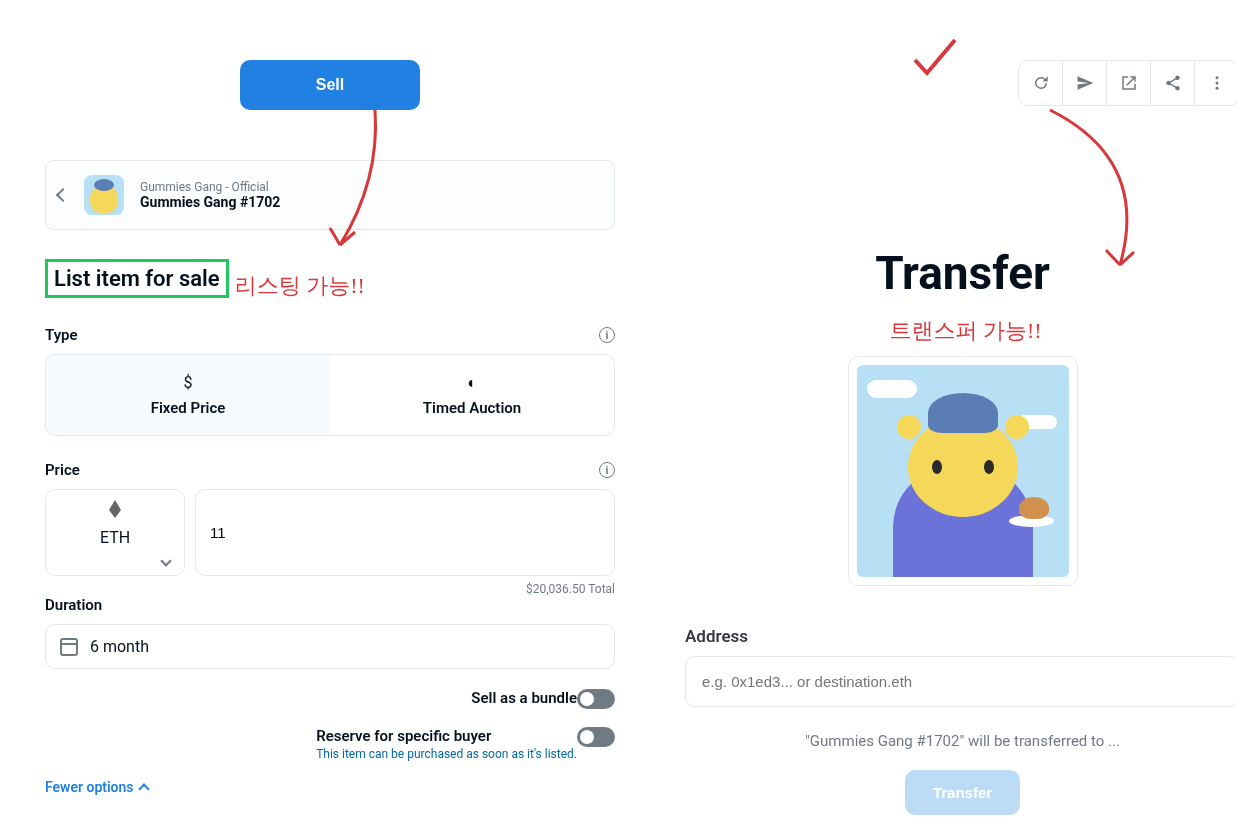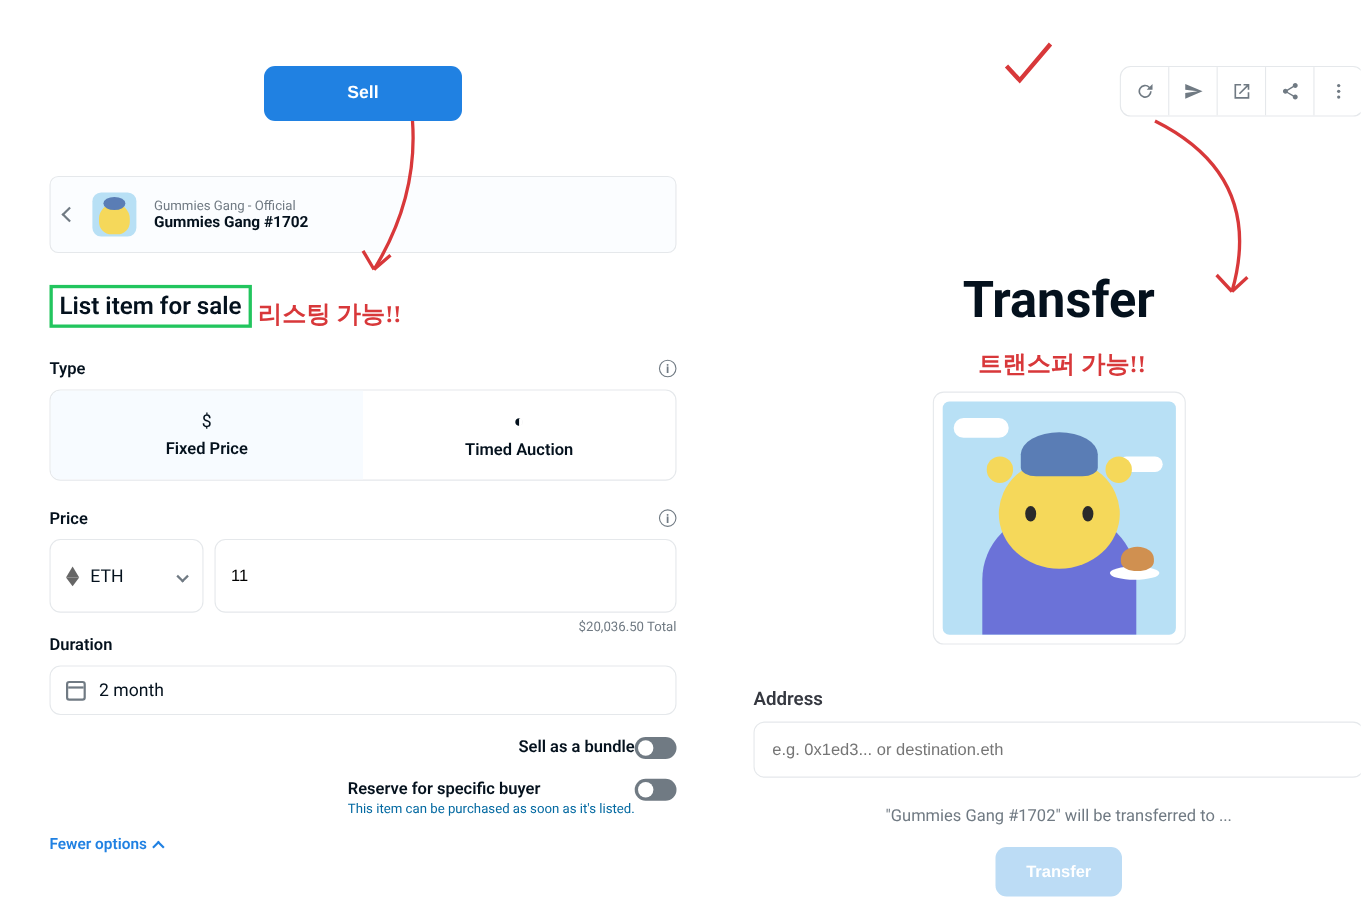--- a/index.html
+++ b/index.html
@@ -14,33 +14,33 @@
 .back-chevron { width: 10px; height: 10px; border-left: 2px solid #707a83; border-bottom: 2px solid #707a83; transform: rotate(45deg); cursor: pointer; }
 .nft-thumb { width: 40px; height: 40px; border-radius: 8px; background: #b8e0f5; position: relative; overflow: hidden; }
 .thumb-bear { position: absolute; bottom: 2px; left: 6px; width: 28px; height: 28px; background: #f5d85a; border-radius: 50% 50% 40% 40%; }
 .thumb-bear::before { content: ""; position: absolute; top: -6px; left: 4px; width: 20px; height: 12px; background: #5a7db5; border-radius: 50%; }
 .breadcrumb-text .collection { font-size: 12px; color: #707a83; }
 .breadcrumb-text .name { font-weight: 700; font-size: 14px; }
 
 .title-row { display: flex; align-items: center; margin-top: 25px; margin-bottom: 25px; }
 .title-box { border: 3px solid #22c55e; padding: 4px 6px; }
 .title-box h1 { font-size: 22px; font-weight: 600; }
-.annotation-red { color: #d8383a; font-family: cursive; font-size: 22px; margin-left: 6px; font-weight: 700; margin-top: 16px; }
+.annotation-red { color: #d8383a; font-family: cursive; font-size: 22px; margin-left: 6px; font-weight: 400; margin-top: 16px; }
 
 .field-label { font-weight: 600; font-size: 15px; margin-bottom: 10px; display: flex; justify-content: space-between; align-items: center; }
 .info-icon { width: 16px; height: 16px; border: 1.5px solid #707a83; border-radius: 50%; font-size: 11px; color: #707a83; display: inline-flex; align-items: center; justify-content: center; font-weight: 700; }
 
 .type-toggle { display: flex; border: 1px solid #e5e8eb; border-radius: 10px; overflow: hidden; margin-bottom: 25px; }
 .type-opt { flex: 1; padding: 18px 0; text-align: center; cursor: pointer; }
 .type-opt.active { background: #f7fbff; }
 .type-opt .icn { display: block; margin: 0 auto 6px; color: #04111d; }
 .type-opt .lbl { font-weight: 600; font-size: 15px; }
 
 .price-row { display: flex; gap: 10px; }
-.currency-sel { display: flex; align-items: center; gap: 10px; border: 1px solid #e5e8eb; border-radius: 10px; padding: 10px 14px; min-width: 140px; cursor: pointer; }
+.currency-sel { display: flex; align-items: center; gap: 10px; border: 1px solid #e5e8eb; border-radius: 10px; padding: 10px 14px; min-width: 140px; cursor: pointer; flex-direction: column; }
 .eth-diamond { width: 12px; height: 18px; position: relative; }
 .eth-diamond::before { content: ""; position: absolute; top: 0; left: 0; border-left: 6px solid transparent; border-right: 6px solid transparent; border-bottom: 10px solid #666; }
 .eth-diamond::after { content: ""; position: absolute; bottom: 0; left: 0; border-left: 6px solid transparent; border-right: 6px solid transparent; border-top: 8px solid #666; }
 .chev-down { margin-left: auto; width: 8px; height: 8px; border-right: 2px solid #707a83; border-bottom: 2px solid #707a83; transform: rotate(45deg); }
 .price-input { flex: 1; border: 1px solid #e5e8eb; border-radius: 10px; padding: 24px 14px; font-size: 15px; }
 .price-total { text-align: right; font-size: 12px; color: #707a83; margin-top: 6px; }
 
 .duration-field { display: flex; align-items: center; gap: 12px; border: 1px solid #e5e8eb; border-radius: 10px; padding: 12px 14px; cursor: pointer; margin-bottom: 20px; }
 .cal-icon { width: 18px; height: 18px; border: 2px solid #707a83; border-radius: 3px; position: relative; }
 .cal-icon::before { content: ""; position: absolute; top: 3px; left: 0; right: 0; height: 2px; background: #707a83; }
@@ -139,21 +139,21 @@
     </div>
     <input class="price-input" value="11" style="">
   </div>
   <div class="price-total">$20,036.50 Total</div>
 
   <div class="field-label">
       <span>Duration</span>
     </div>
   <div class="duration-field">
     <span class="cal-icon"></span>
-    <span>2 month</span>
+    <span>6 month</span>
   </div>
 
   <div class="toggle-row">
     <div>
         <div class="t-label">Sell as a bundle</div>
       </div>
     <div class="switch"></div>
   </div>
   <div class="toggle-row">
     <div>

